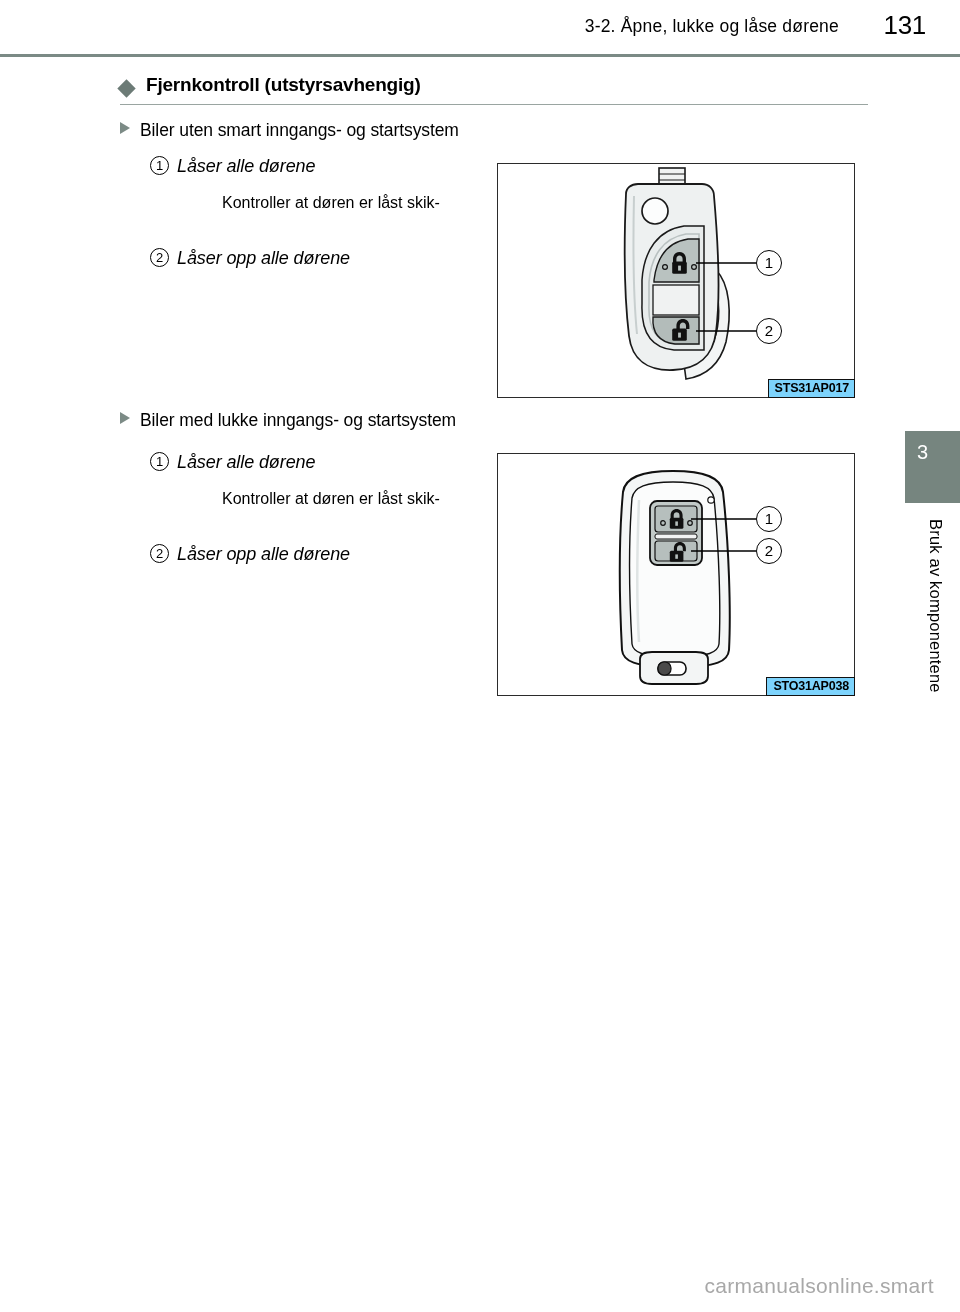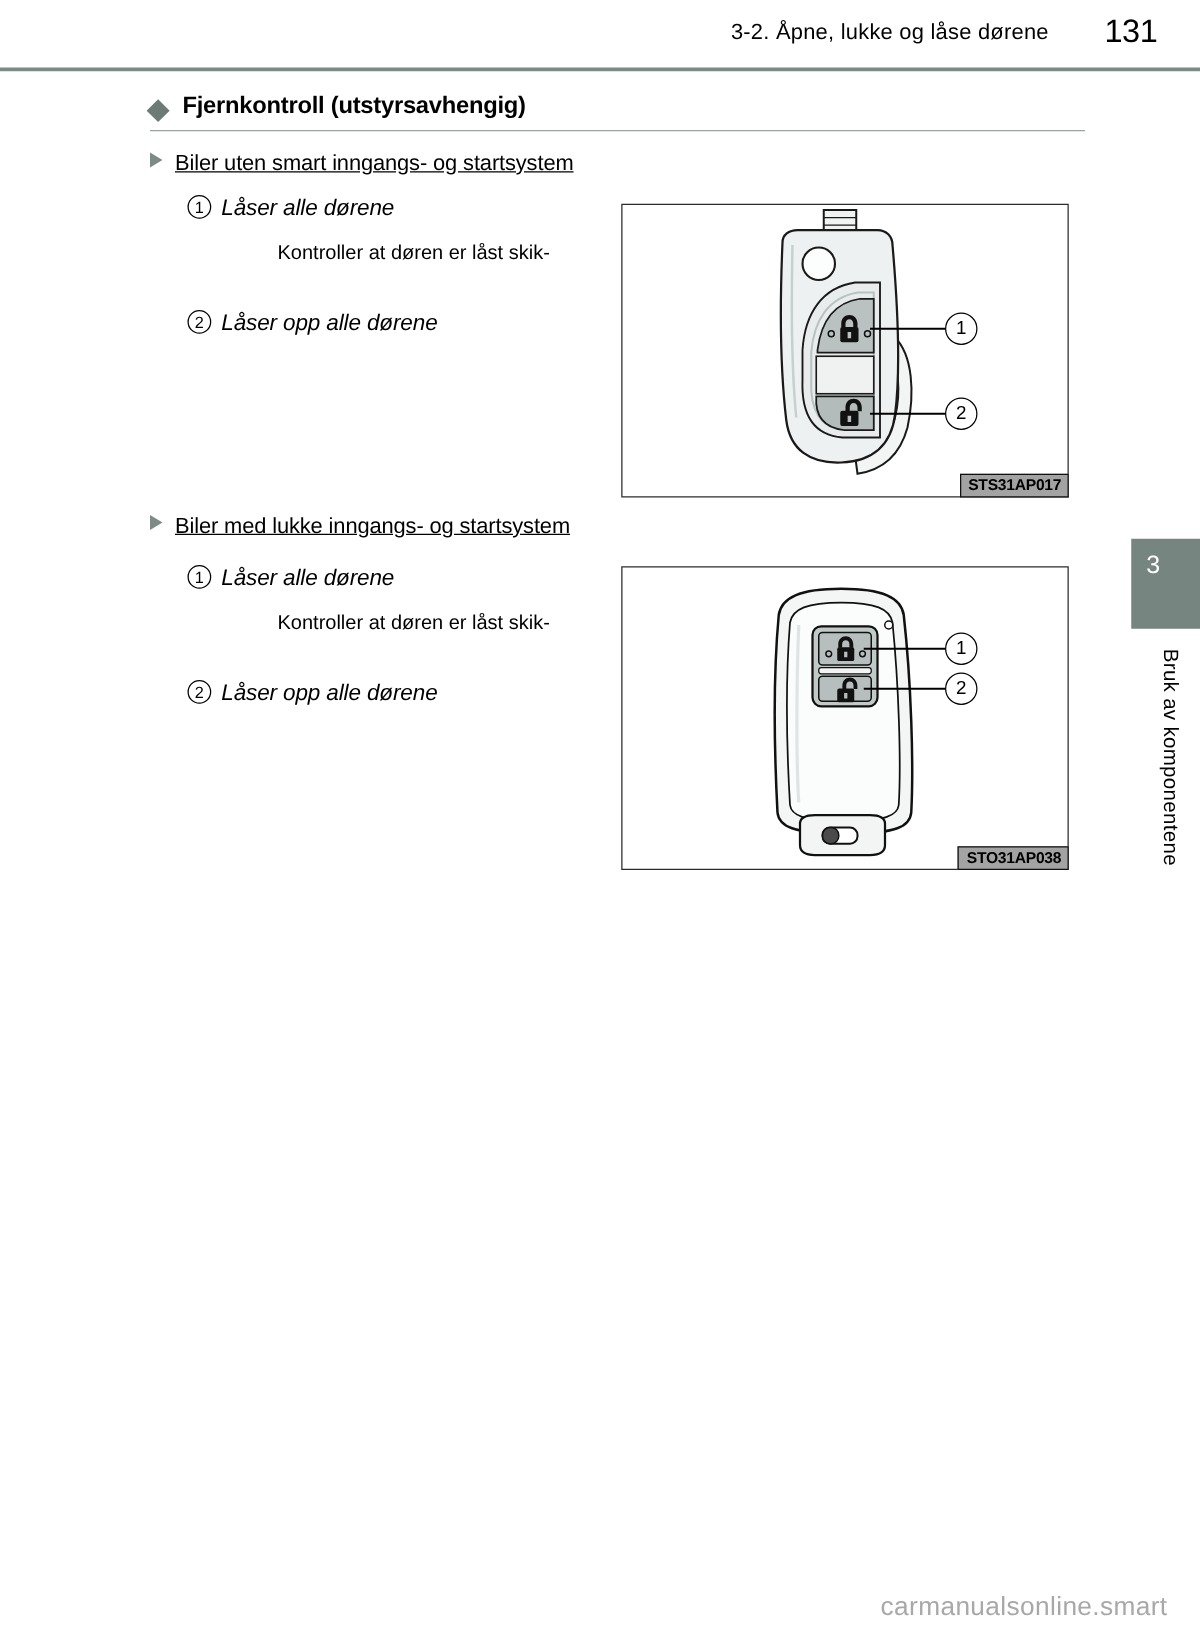--- a/index.html
+++ b/index.html
@@ -102,21 +102,20 @@
     width: 0; height: 0;
     border-left: 10px solid #7c8b86;
     border-top: 6.5px solid transparent;
     border-bottom: 6.5px solid transparent;
     vertical-align: 2px;
     margin-right: 10px;
   }
   .sub-head-text {
     font-size: 17.5px;
     letter-spacing: -0.1px;
-    text-decoration: underline;
   }
 
   .num-line {
     position: absolute;
     left: 30px;
     height: 28px;
     white-space: nowrap;
   }
   .circnum {
     display: inline-block;
@@ -153,21 +152,21 @@
     position: absolute;
     border: 1.5px solid #2b2b2b;
     background: #fff;
     box-sizing: border-box;
   }
   .fig-code {
     position: absolute;
     right: -1px;
     bottom: -1px;
     border: 1.2px solid #111;
-    background: #a3a3a3;
+    background: #7dd3fc;
     font-size: 12.5px;
     font-weight: bold;
     letter-spacing: -0.2px;
     padding: 2px 5px 2px 6px;
     line-height: 13px;
   }
   .callout {
     position: absolute;
     width: 26px;
     height: 26px;

